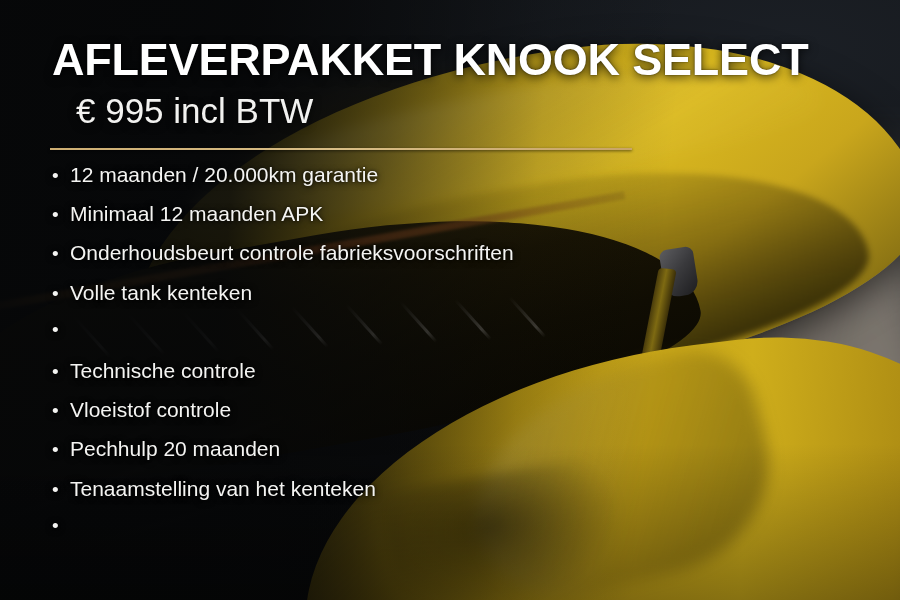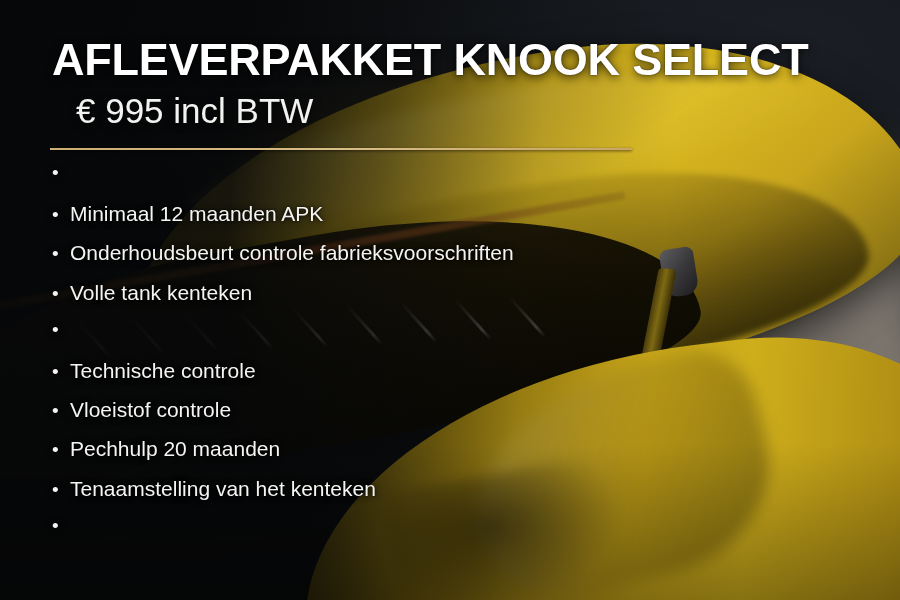--- a/index.html
+++ b/index.html
@@ -321,20 +321,21 @@
 
     <div class="title">AFLEVERPAKKET KNOOK SELECT</div>
 
     <div class="subtitle">€ 995 incl BTW</div>
 
     <div class="divider"></div>
 
     <ul class="bullets" id="bullet-list">
         <li class="bullet">
           <span class="bullet-dot">•</span>
+          <span class="bullet-text">12 maanden / 20.000km garantie</span>
         </li>
         <li class="bullet">
           <span class="bullet-dot">•</span>
           <span class="bullet-text">Minimaal 12 maanden APK</span>
         </li>
         <li class="bullet">
           <span class="bullet-dot">•</span>
           <span class="bullet-text">Onderhoudsbeurt controle fabrieksvoorschriften</span>
         </li>
         <li class="bullet">

